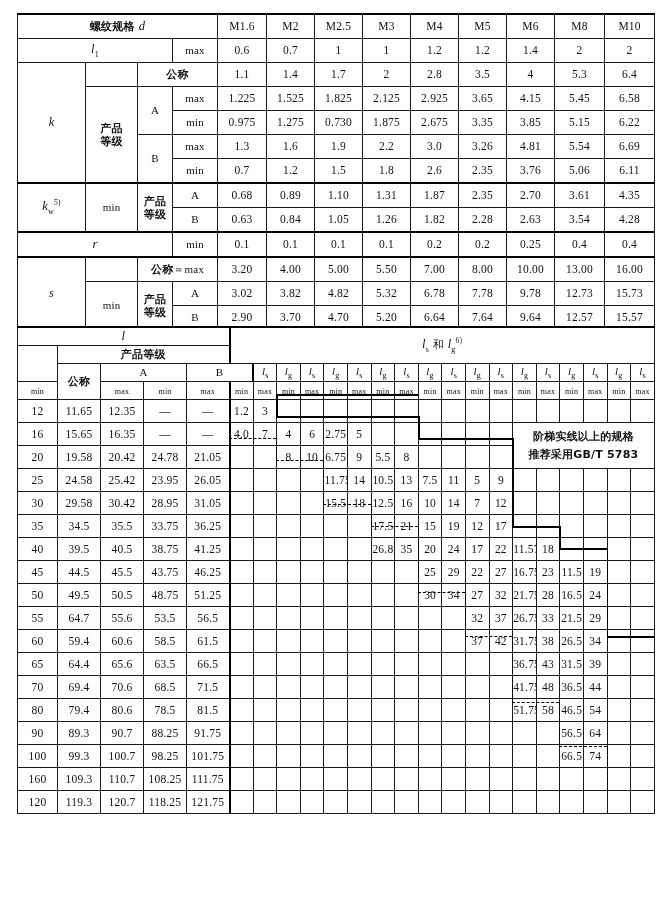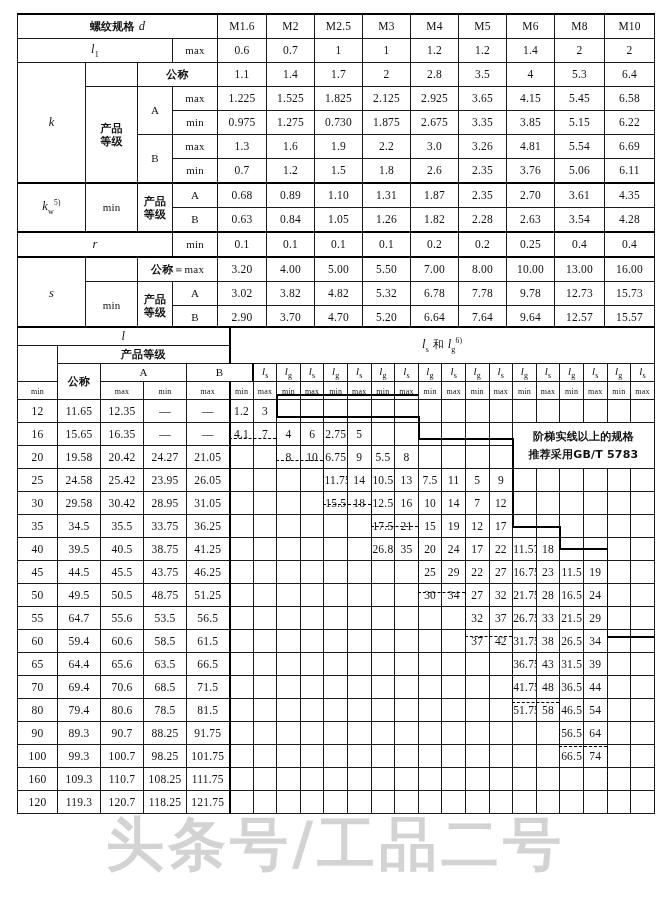--- a/index.html
+++ b/index.html
@@ -355,41 +355,41 @@
           <td><span class="num"></span></td>
           <td><span class="num"></span></td>
           <td><span class="num"></span></td>
         </tr>
         <tr>
           <td><span class="num">16</span></td>
           <td><span class="num">15.65</span></td>
           <td><span class="num">16.35</span></td>
           <td><span class="num">—</span></td>
           <td><span class="num">—</span></td>
-          <td class="thickLeft"><span class="num">4.1</span></td>
+          <td class="thickLeft"><span class="num">4.0</span></td>
           <td><span class="num">7</span></td>
           <td><span class="num">4</span></td>
           <td><span class="num">6</span></td>
           <td><span class="num">2.75</span></td>
           <td><span class="num">5</span></td>
           <td><span class="num"></span></td>
           <td><span class="num"></span></td>
           <td><span class="num"></span></td>
           <td><span class="num"></span></td>
           <td><span class="num"></span></td>
           <td><span class="num"></span></td>
           <td rowspan="2" colspan="6">
             <div class="note">阶梯实线以上的规格<br>推荐采用GB/T 5783</div>
           </td>
         </tr>
         <tr>
           <td><span class="num">20</span></td>
           <td><span class="num">19.58</span></td>
           <td><span class="num">20.42</span></td>
-          <td><span class="num">24.27</span></td>
+          <td><span class="num">24.78</span></td>
           <td><span class="num">21.05</span></td>
           <td class="thickLeft"><span class="num"></span></td>
           <td><span class="num"></span></td>
           <td><span class="num">8</span></td>
           <td><span class="num">10</span></td>
           <td><span class="num">6.75</span></td>
           <td><span class="num">9</span></td>
           <td><span class="num">5.5</span></td>
           <td><span class="num">8</span></td>
           <td><span class="num"></span></td>
@@ -799,14 +799,13 @@
       <div class="stairDash dashH" style="left: 417.8px; top: 592px; width: 47.2px; height: 0px;"></div>
       <div class="stairDash dashV" style="left: 465px; top: 592px; width: 0px; height: 44px;"></div>
       <div class="stairDash dashH" style="left: 465px; top: 636px; width: 47.2px; height: 0px;"></div>
       <div class="stairDash dashV" style="left: 512.2px; top: 636px; width: 0px; height: 66px;"></div>
       <div class="stairDash dashH" style="left: 512.2px; top: 702px; width: 47.2px; height: 0px;"></div>
       <div class="stairDash dashV" style="left: 559.4px; top: 702px; width: 0px; height: 44px;"></div>
       <div class="stairDash dashH" style="left: 559.4px; top: 746px; width: 47.2px; height: 0px;"></div>
       <div class="stairDash dashV" style="left: 606.6px; top: 746px; width: 0px; height: 44px;"></div>
     </div>
 
-  <div id="wm">头条号/工品二号</div>
 </div>
 
 </body></html>

